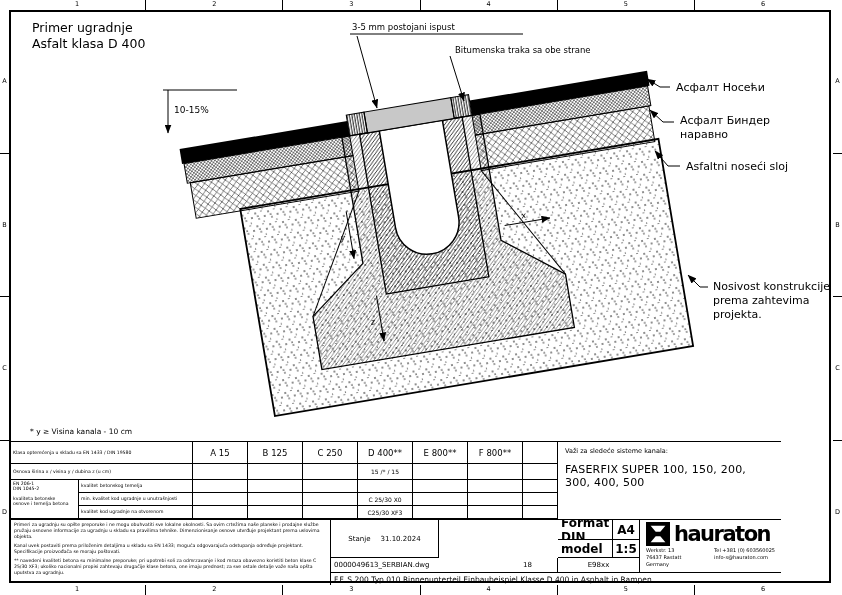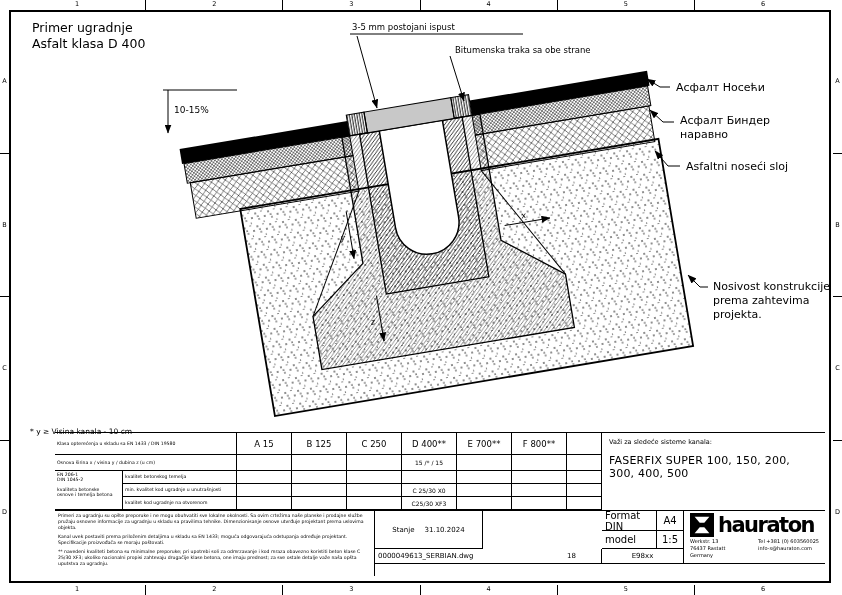--- a/index.html
+++ b/index.html
@@ -21,21 +21,21 @@
   .drawing-svg { position:absolute; left:0; top:0; }
   svg text { font-family:"DejaVu Sans", sans-serif; fill:#000; }
   .t-title { font-size:12.5px; }
   .t-label { font-size:11px; }
   .t-annot { font-size:8.5px; }
   .t-dim { font-size:9px; }
   .t-note { font-size:7.5px; }
   .t-axis { font-size:8px; font-style:italic; }
 
   
-  .table-area { position:absolute; left:11px; top:432px; width:770px; height:143px; border-top:1px solid #000; box-sizing:content-box; font-size:5px;margin-left:44px; }
+  .table-area { position:absolute; left:11px; top:441px; width:770px; height:143px; border-top:1px solid #000; box-sizing:content-box; font-size:5px; }
   .t-top { height:78px; display:flex; border-bottom:1px solid #000; box-sizing:border-box; }
   .t-left { width:547px; border-right:1px solid #000; box-sizing:border-box; display:grid;
             grid-template-columns:68px 114px 55px 55px 55px 55px 55px 55px 1fr;
             grid-template-rows:22px 16px 13px 13px 13px; }
   .tc { border-right:1px solid #000; border-bottom:1px solid #000; box-sizing:border-box;
         display:flex; align-items:center; padding:0 2px; overflow:hidden; }
   .nr { border-right:none; }
   .cen { justify-content:center; text-align:center; }
   .cls { font-size:8.5px; }
   .val { font-size:6px; }
@@ -46,21 +46,21 @@
   .t-bottom { height:65px; display:grid;
               grid-template-columns:320px 108px 119px 55px 27px 1fr;
               grid-template-rows:20px 18px 15px 12px; }
   .fineprint { grid-area:1/1/5/2; border-right:1px solid #000; box-sizing:border-box;
                font-size:4.6px; line-height:1.3; padding:2px 3px; overflow:hidden; }
   .fineprint p { margin:0 0 3px 0; }
   .bc { border-right:1px solid #000; border-bottom:1px solid #000; box-sizing:border-box;
         display:flex; align-items:center; padding:0 3px; overflow:hidden; }
   .nb { border-bottom:none; }
   .f7 { font-size:7px; }
-  .f65 { font-size:10px; }
+  .f65 { font-size:12px;font-weight:bold; }
   .f75 { font-size:7.5px; }
   .logo-box { grid-area:1/6/4/7; border-bottom:1px solid #000; box-sizing:border-box;
               padding:2px 6px; display:flex; flex-direction:column; justify-content:flex-start; }
   .logo-row { display:flex; align-items:center; gap:4px; }
   .wordmark { font-size:21px; font-weight:bold; letter-spacing:-1.5px; line-height:1; }
   .addr-row { display:flex; justify-content:space-between; font-size:5px; line-height:1.35; margin-top:1px; }
 </style>
 </head>
 <body>
 
@@ -181,21 +181,21 @@
   </svg>
 
   <div class="table-area">
     <div class="t-top">
       <div class="t-left">
         <div class="tc tiny" style="grid-area:1/1/2/3">Klasa opterećenja u skladu sa EN 1433 / DIN 19580</div>
         <div class="tc cen cls" style="grid-area:1/3/2/4">A 15</div>
         <div class="tc cen cls" style="grid-area:1/4/2/5">B 125</div>
         <div class="tc cen cls" style="grid-area:1/5/2/6">C 250</div>
         <div class="tc cen cls" style="grid-area:1/6/2/7">D 400**</div>
-        <div class="tc cen cls" style="grid-area:1/7/2/8">E 700**</div>
+        <div class="tc cen cls" style="grid-area:1/7/2/8">E 800**</div>
         <div class="tc cen cls" style="grid-area:1/8/2/9">F 800**</div>
         <div class="tc nr" style="grid-area:1/9/2/10"></div>
 
         <div class="tc tiny" style="grid-area:2/1/3/3">Osnova širina x / visina y / dubina z (u cm)</div>
         <div class="tc" style="grid-area:2/3/3/4"></div>
         <div class="tc" style="grid-area:2/4/3/5"></div>
         <div class="tc" style="grid-area:2/5/3/6"></div>
         <div class="tc cen val" style="grid-area:2/6/3/7">15 /* / 15</div>
         <div class="tc" style="grid-area:2/7/3/8"></div>
         <div class="tc" style="grid-area:2/8/3/9"></div>
@@ -258,20 +258,21 @@
       <div class="bc f65 cen" style="grid-area:1/5/2/6; justify-content:center;">A4</div>
       <div class="bc f65" style="grid-area:2/4/3/5">model</div>
       <div class="bc f65" style="grid-area:2/5/3/6; justify-content:center;">1:5</div>
 
       <div class="bc f7" style="grid-area:3/2/4/4; justify-content:space-between;gap:36px;">
         <span>0000049613_SERBIAN.dwg</span>
         <span style="margin-right:22px">18</span>
       </div>
       <div class="bc f7" style="grid-area:3/4/4/6; justify-content:center;">E98xx</div>
 
+      <div class="bc f75 nb" style="grid-area:4/2/5/7; border-right:none;">F.F. S 200 Typ 010 Rinnenunterteil Einbaubeispiel Klasse D 400 in Asphalt in Rampen</div>
 
       <div class="logo-box">
         <div class="logo-row">
           <svg width="24" height="24" viewBox="0 0 26 26">
             <rect x="0" y="0" width="26" height="26" fill="#000"></rect>
             <path d="M5,4 h16 l-5.5,6.5 h-5 z" fill="#fff"></path>
             <path d="M5,22 h16 l-5.5,-6.5 h-5 z" fill="#fff"></path>
           </svg>
           <span class="wordmark">hauraton</span>
         </div>

